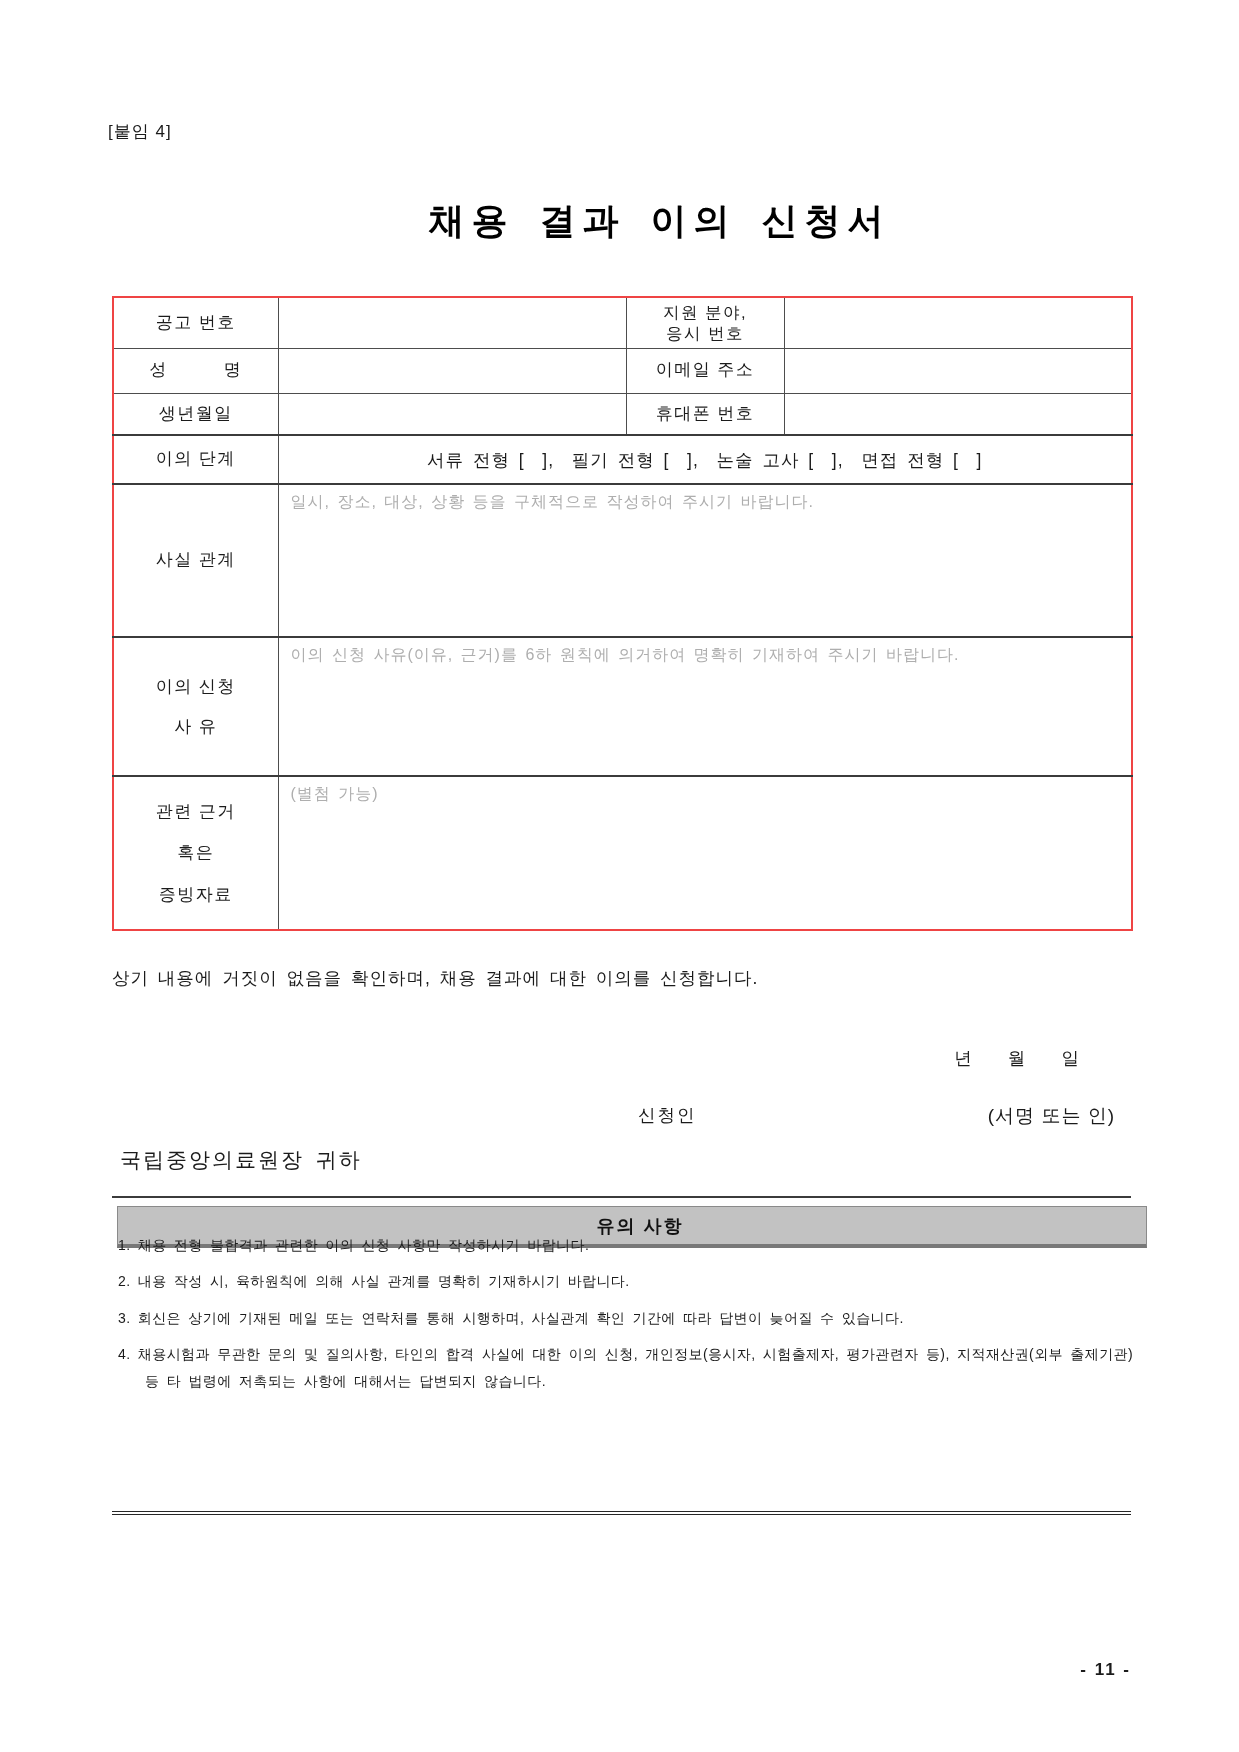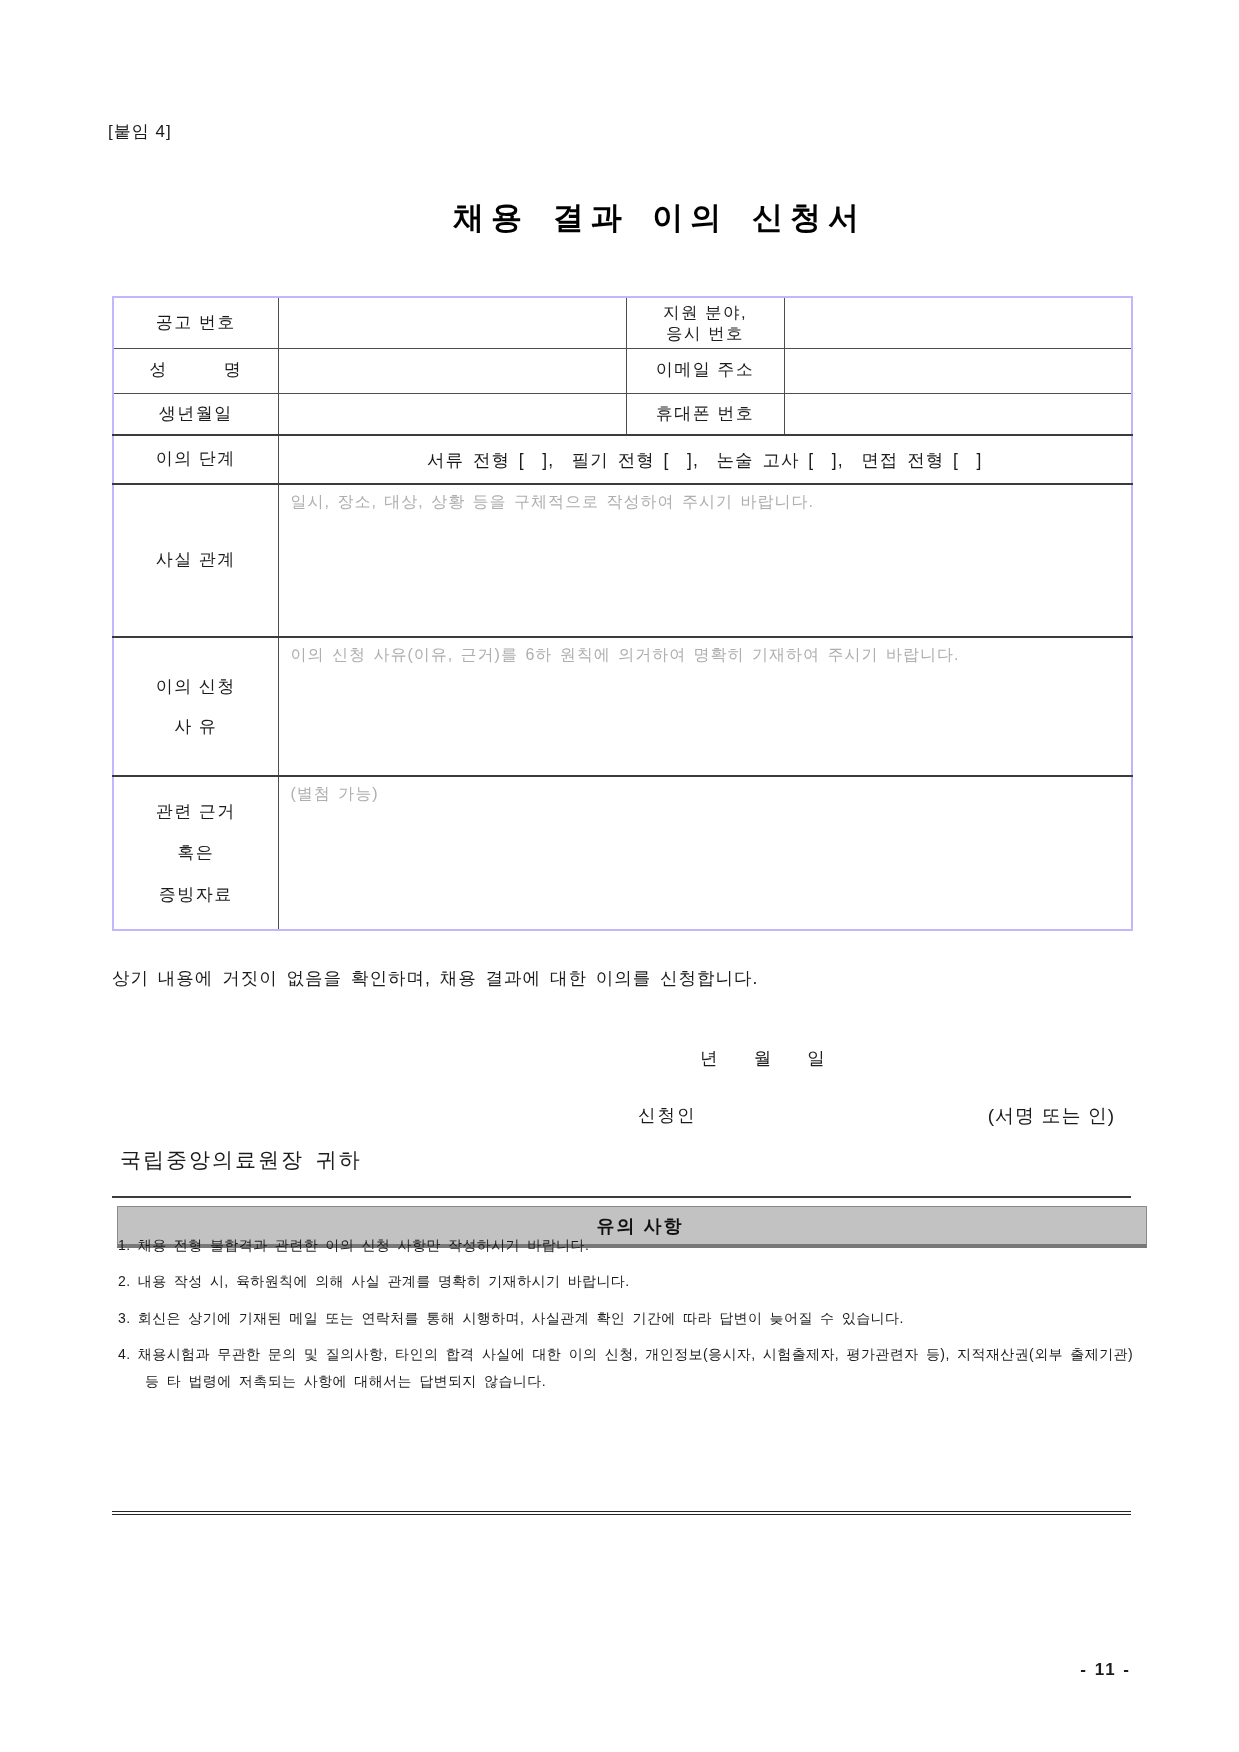--- a/index.html
+++ b/index.html
@@ -7,46 +7,46 @@
     position:relative; width:1239px; height:1752px; background:#ffffff;
     font-family:"Liberation Sans","DejaVu Sans",sans-serif;
     color:#1b1b1b; overflow:hidden;
   }
   .abs { position:absolute; }
   .prewrap { white-space:pre-wrap; }
 
   .attachment { left:108px; top:120px; font-size:17px; letter-spacing:1px; }
   .doc-title {
     left:150px; top:197px; width:1019px; text-align:center;
-    font-size:31px; font-weight:800; letter-spacing:7px; word-spacing:8px; color:#000;
+    font-size:36px; font-weight:800; letter-spacing:7px; word-spacing:8px; color:#000;
   }
 
   table.form-table {
     position:absolute; left:112px; top:296px; width:1021px;
     border-collapse:collapse; table-layout:fixed;
-    border:2px solid #c4b5fd;
+    border:2px solid #ef4444;
     padding-left:42px;
   }
   .form-table td { border:1px solid #4d4d4d; overflow:hidden; }
   .form-table tr.thick td { border-bottom-width:2px; border-bottom-color:#3b3b3b; }
   .lbl {
     text-align:center; vertical-align:middle; font-size:17px;
     letter-spacing:1.5px; color:#1b1b1b; line-height:1.3;
   }
   .lbl-2l { line-height:2.35; }
   .lbl-3l { line-height:2.45; }
   .val { background:#fff; }
   .ph {
     vertical-align:top; text-align:left; padding:7px 12px;
     font-size:16px; color:#aeaeae; letter-spacing:1px; word-spacing:2px;
   }
   .stage-cell { text-align:center; vertical-align:middle; font-size:17.5px; letter-spacing:1px; word-spacing:3px;border-radius:16px; }
 
   .declaration { left:112px; top:966px; font-size:17.5px; letter-spacing:1px; word-spacing:3px; }
-  .date-line { left:700px; top:1046px; width:420px; text-align:left; font-size:17.5px; letter-spacing:1px; }
+  .date-line { left:660px; top:1046px; width:420px; text-align:right; font-size:17.5px; letter-spacing:1px; }
   .applicant { left:638px; top:1103px; font-size:17.5px; letter-spacing:2px; }
   .seal-note { left:700px; top:1103px; width:415px; text-align:right; font-size:19px; letter-spacing:1px; }
   .addressee { left:120px; top:1146px; font-size:21px; letter-spacing:2px; word-spacing:4px; }
 
   .rule-top { left:112px; top:1196px; width:1019px; height:2px; background:#3b3b3b; }
   .notice-banner {
     left:117px; top:1206px; width:1012px; height:37px;
     background:#c2c2c2; border:1px solid #8a8a8a; border-bottom:4px solid #787878;
     display:flex; align-items:center; justify-content:center;
     font-size:18px; font-weight:bold; letter-spacing:2px; color:#111;padding-left:16px;

